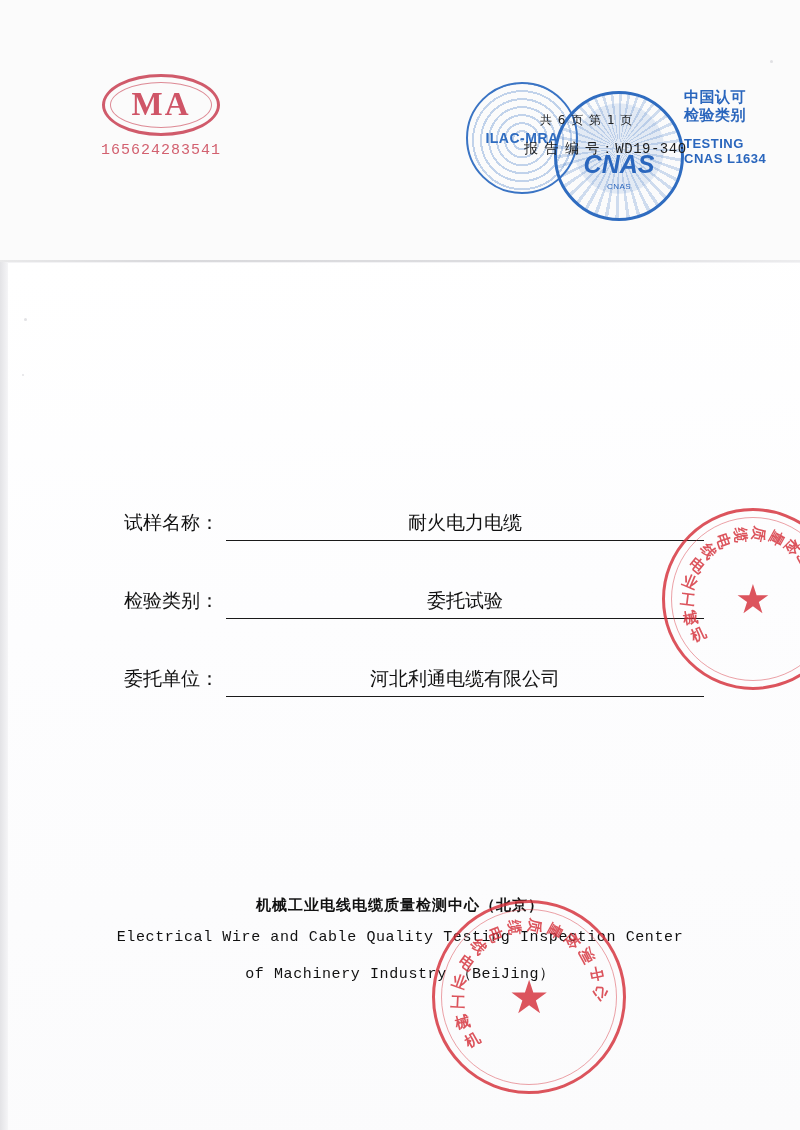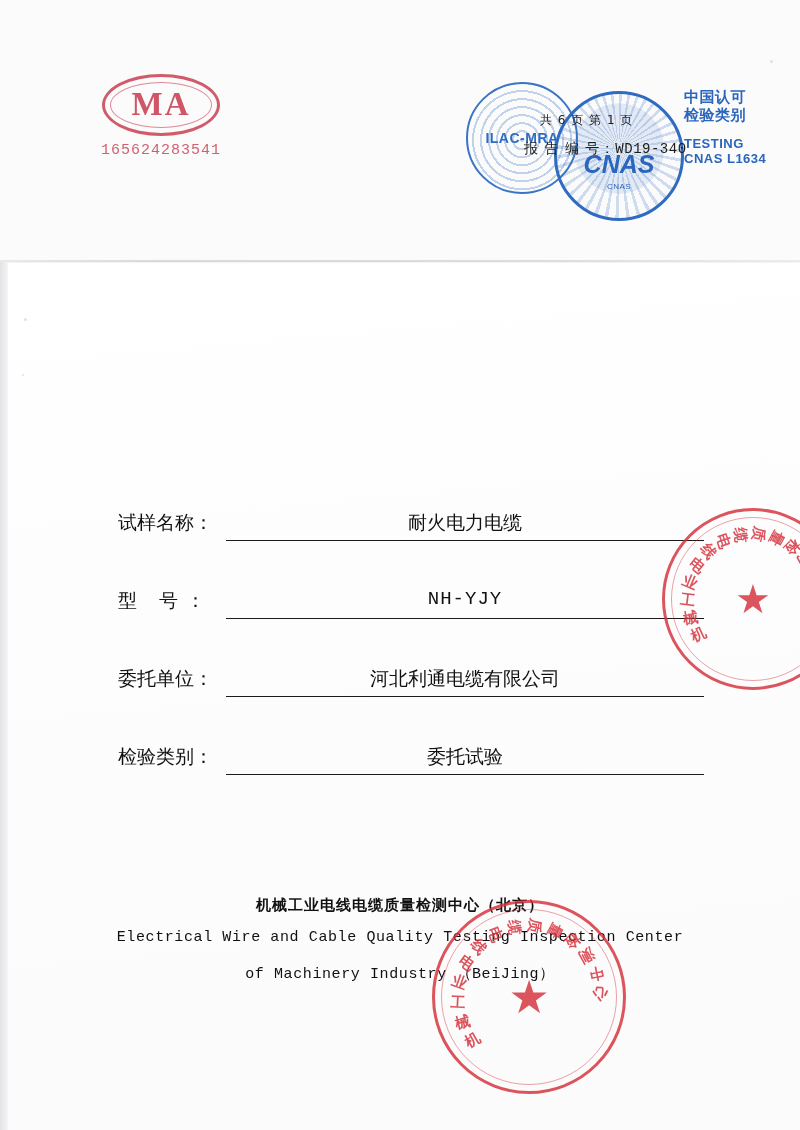--- a/index.html
+++ b/index.html
@@ -226,21 +226,21 @@
     position: absolute;
     left: 118px; top: 500px;
     width: 586px;
   }
   .field-row {
     position: relative;
     height: 78px;
   }
   .field-label {
     position: absolute;
-    left: 0; top: 10px;
+    left: 6px; top: 10px;
     font-family: "DejaVu Sans", sans-serif;
     font-size: 19px;
     color: #111;
     white-space: nowrap;
   }
   .field-label.spaced {
     letter-spacing: 8px;
   }
   .field-underline {
     position: absolute;
@@ -380,35 +380,30 @@
 
 
   <div class="fields">
 
     <div class="field-row">
       <div class="field-label">试样名称：</div>
       <div class="field-value">耐火电力电缆</div>
       <div class="field-underline"></div>
     </div>
 
+
     <div class="field-row">
-      <div class="field-label spaced">型   号：</div>
-      <div class="field-value mono">NH-YJY</div>
+      <div class="field-label">检验类别：</div>
+      <div class="field-value">委托试验</div>
       <div class="field-underline"></div>
     </div>
 
     <div class="field-row">
       <div class="field-label">委托单位：</div>
       <div class="field-value">河北利通电缆有限公司</div>
-      <div class="field-underline"></div>
-    </div>
-
-    <div class="field-row">
-      <div class="field-label">检验类别：</div>
-      <div class="field-value">委托试验</div>
       <div class="field-underline"></div>
     </div>
 
   </div>
 
   <div class="org">
     <div class="org-cn">机械工业电线电缆质量检测中心（北京）</div>
     <div class="org-en1">Electrical Wire and Cable Quality Testing Inspection Center</div>
     <div class="org-en2">of Machinery Industry （BeiJing）</div>
   </div>

